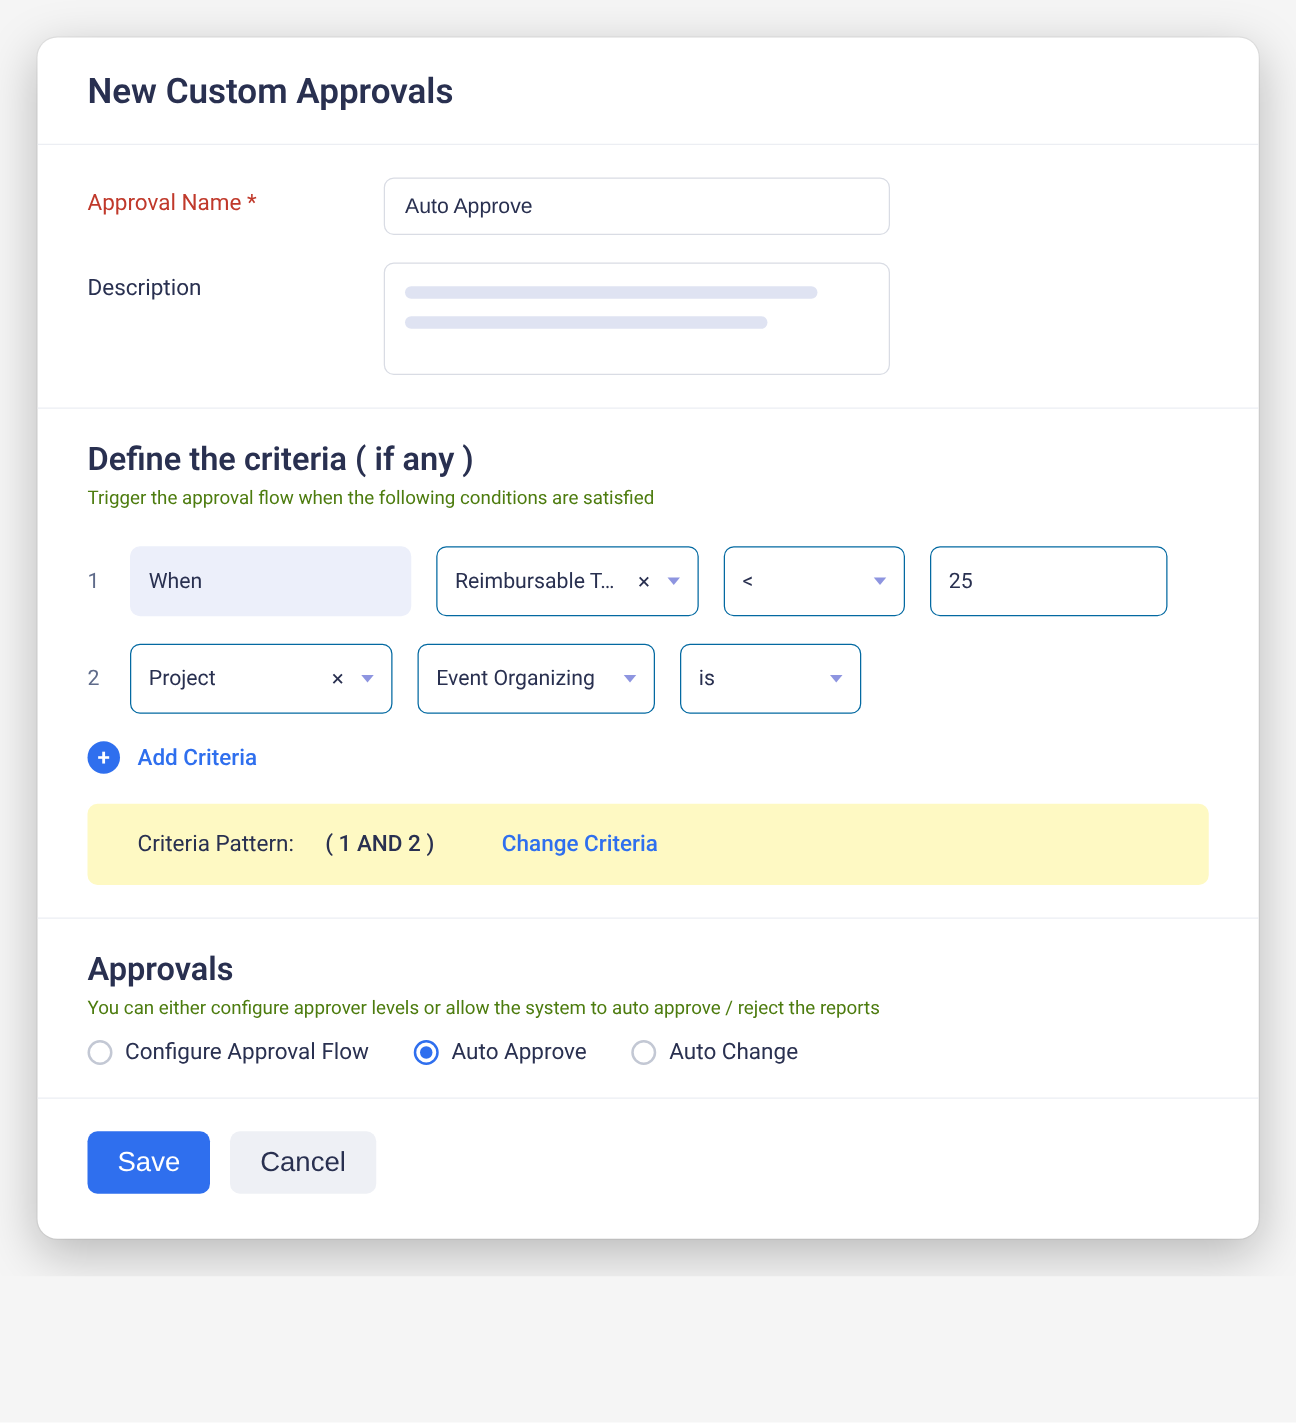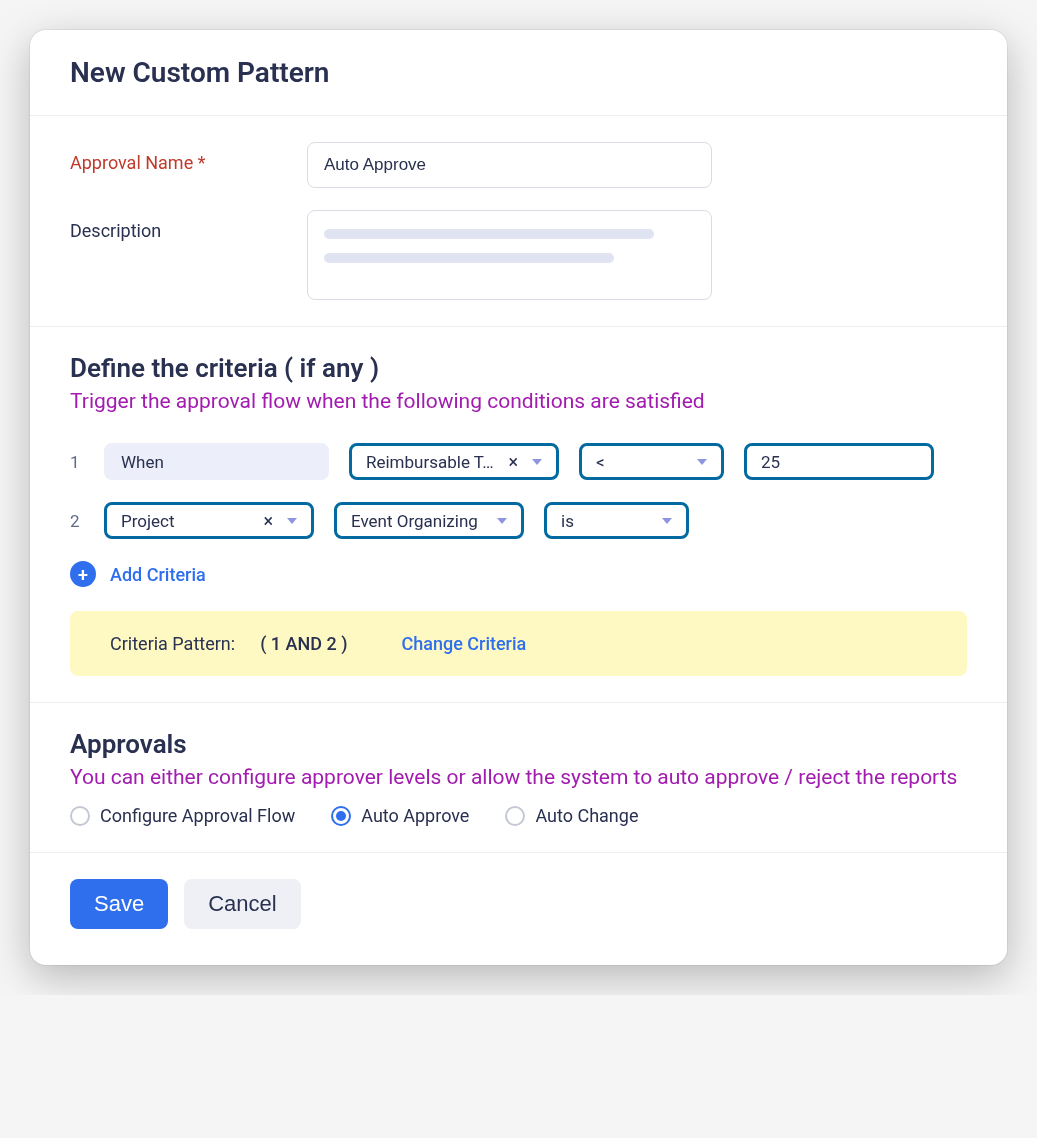--- a/index.html
+++ b/index.html
@@ -64,38 +64,38 @@
   }
   .placeholder-bar.w1 { width: 330px; }
   .placeholder-bar.w2 { width: 290px; }
   .section-title {
     font-size: 26px;
     font-weight: 600;
     color: #293050;
     margin-bottom: 6px;
   }
   .section-sub {
-    font-size: 21px;
-    color: #a21caf;
+    font-size: 15px;
+    color: #4d7c0f;
     margin-bottom: 30px;
   }
   .criteria-row {
     display: flex;
     align-items: center;
     gap: 20px;
     margin-bottom: 22px;
   }
   .criteria-num {
     width: 14px;
     font-size: 17px;
     color: #5f6b8a;
   }
   .box {
-    height: 37px;
-    border: 3px solid #0369a1;
+    height: 56px;
+    border: 1px solid #0369a1;
     border-radius: 8px;
     display: flex;
     align-items: center;
     padding: 0 14px;
     font-size: 17px;
     color: #293050;
     background: #fff;
   }
   .box.readonly { background: #eceffa; border-color: #eceffa; }
   .box.clause { width: 225px; }
@@ -191,21 +191,21 @@
   }
   .btn.primary { background: #2f6fee; color: #fff; }
   .btn.secondary { background: #eef0f5; color: #293050; }
 </style>
 </head>
 <body>
 
 <div class="card">
 
   <div class="section divider">
-    <h1 class="page-title">New Custom Pattern</h1>
+    <h1 class="page-title">New Custom Approvals</h1>
   </div>
 
   <div class="section divider">
     <div class="form-row">
       <div class="form-label required">Approval Name *</div>
       <input class="text-input" value="Auto Approve" style="">
     </div>
     <div class="form-row">
       <div class="form-label">Description</div>
       <div class="textarea-box">

